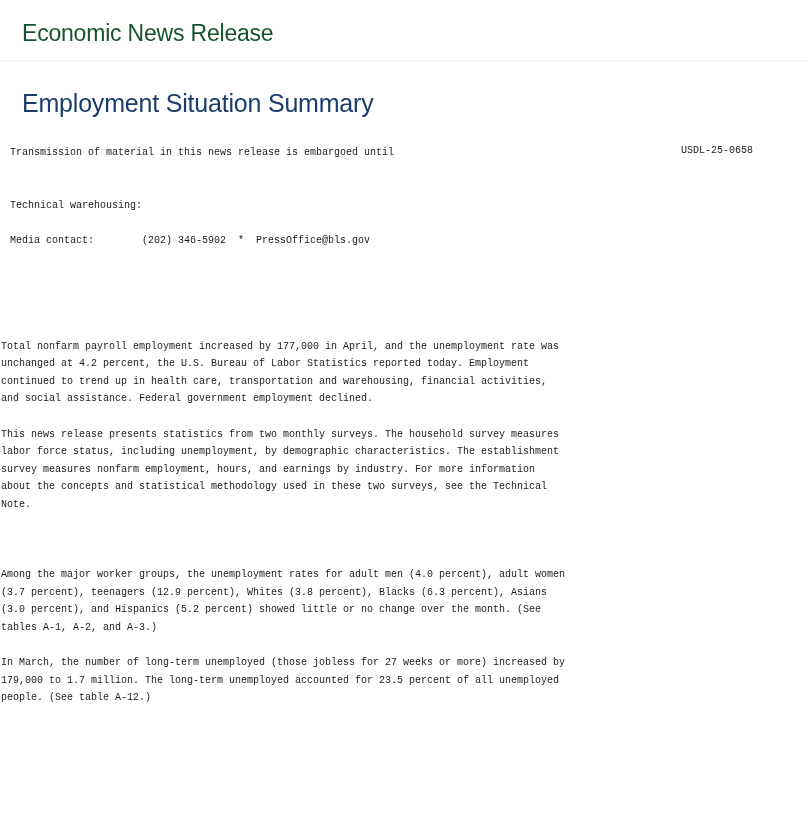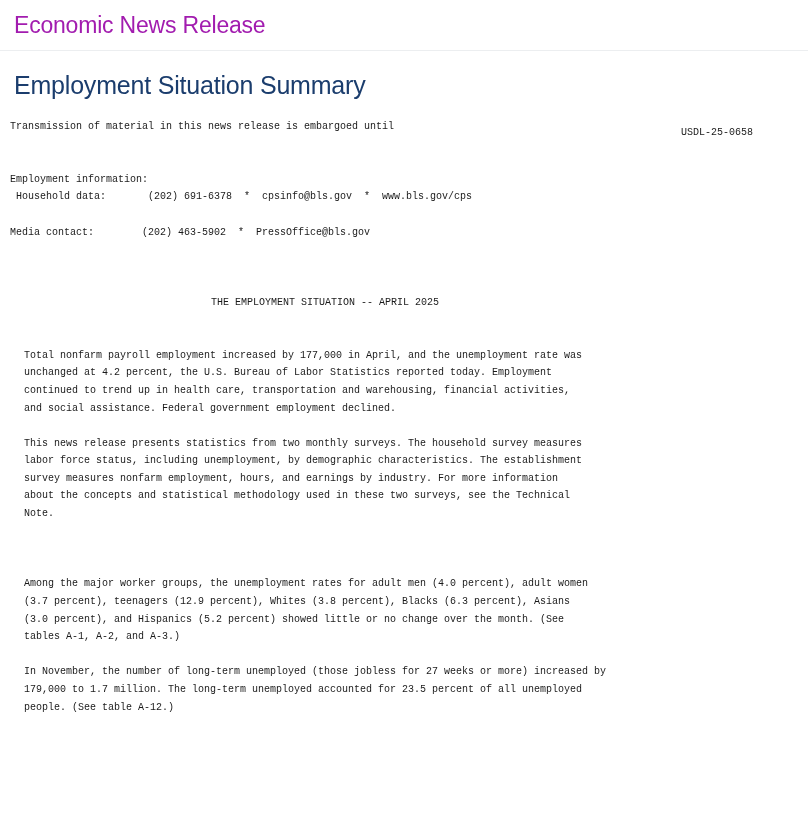--- a/index.html
+++ b/index.html
@@ -19,39 +19,39 @@
     position: relative;
     width: 808px;
     height: 823px;
     background: #ffffff;
     box-sizing: border-box;
   }
   .site-title {
     font-family: "Liberation Sans", sans-serif;
     font-size: 23px;
     font-weight: normal;
-    color: #a21caf;
-    margin: 4px;
+    color: #14532d;
+    margin: 12px;
     padding: 6px 0 0 10px;
     letter-spacing: -0.2px;
     line-height: 30px;
   }
   .rule {
     border: 0;
     border-top: 1px solid #eceef0;
     margin: 10px 0 0 0;
     height: 0;
     width: 100%;
   }
   .page-heading {
     font-family: "Liberation Sans", sans-serif;
     font-size: 25px;
     font-weight: normal;
     color: #1b3d6d;
-    margin: 4px;
+    margin: 12px;
     padding: 14px 5px 0 10px;
     letter-spacing: -0.2px;
     line-height: 32px;
   }
   .mono {
     font-family: "Liberation Mono", "DejaVu Sans Mono", monospace;
     font-size: 10px;
     line-height: 17.6px;
     color: #1a1a1a;
     white-space: pre;
@@ -68,27 +68,27 @@
     display: block;
     height: 17.6px;
   }
   .masthead {
     position: relative;
     padding-top: 13px;
   }
   .docnum {
     position: absolute;
     left: 681px;
-    top: 19px;
+    top: 11px;
   }
   .centered-title {
     padding-left: 211px;
   }
   .para {
-    padding-left: 24px;
+    padding-left: 1px;
     padding-top: 0;
   }
 </style>
 </head>
 <body>
 
 <div class="page">
 
   <h1 class="site-title">Economic News Release</h1>
 
@@ -98,33 +98,31 @@
 
   <div class="masthead">
 
     <div class="mono block">Transmission of material in this news release is embargoed until</div>
 
     <div class="mono docnum">USDL-25-0658</div>
 
     <span class="blank"></span>
     <span class="blank"></span>
 
-    <div class="mono block">Employment information:</div>
-    <div class="mono block"> Household data:       (202) 691-6378  *  cpsinfo@bls.gov  *  www.bls.gov/cps</div>
+    <div class="mono block">Technical warehousing:</div>
 
     <span class="blank"></span>
 
-    <div class="mono block">Media contact:        (202) 463-5902  *  PressOffice@bls.gov</div>
+    <div class="mono block">Media contact:        (202) 346-5902  *  PressOffice@bls.gov</div>
   </div>
 
   <span class="blank"></span>
   <span class="blank"></span>
   <span class="blank"></span>
 
-  <div class="mono centered-title">THE EMPLOYMENT SITUATION -- APRIL 2025</div>
 
   <span class="blank"></span>
   <span class="blank"></span>
 
   <div class="mono para prewrap">Total nonfarm payroll employment increased by 177,000 in April, and the unemployment rate was
 unchanged at 4.2 percent, the U.S. Bureau of Labor Statistics reported today. Employment
 continued to trend up in health care, transportation and warehousing, financial activities,
 and social assistance. Federal government employment declined.</div>
   <span class="blank"></span>
 
@@ -138,18 +136,18 @@
   <span class="blank"></span>
 
   <span class="blank"></span>
 
   <div class="mono para prewrap">Among the major worker groups, the unemployment rates for adult men (4.0 percent), adult women
 (3.7 percent), teenagers (12.9 percent), Whites (3.8 percent), Blacks (6.3 percent), Asians
 (3.0 percent), and Hispanics (5.2 percent) showed little or no change over the month. (See
 tables A-1, A-2, and A-3.)</div>
   <span class="blank"></span>
 
-  <div class="mono para prewrap">In November, the number of long-term unemployed (those jobless for 27 weeks or more) increased by
+  <div class="mono para prewrap">In March, the number of long-term unemployed (those jobless for 27 weeks or more) increased by
 179,000 to 1.7 million. The long-term unemployed accounted for 23.5 percent of all unemployed
 people. (See table A-12.)</div>
   <span class="blank"></span>
 
 </div>
 
 </body></html>

